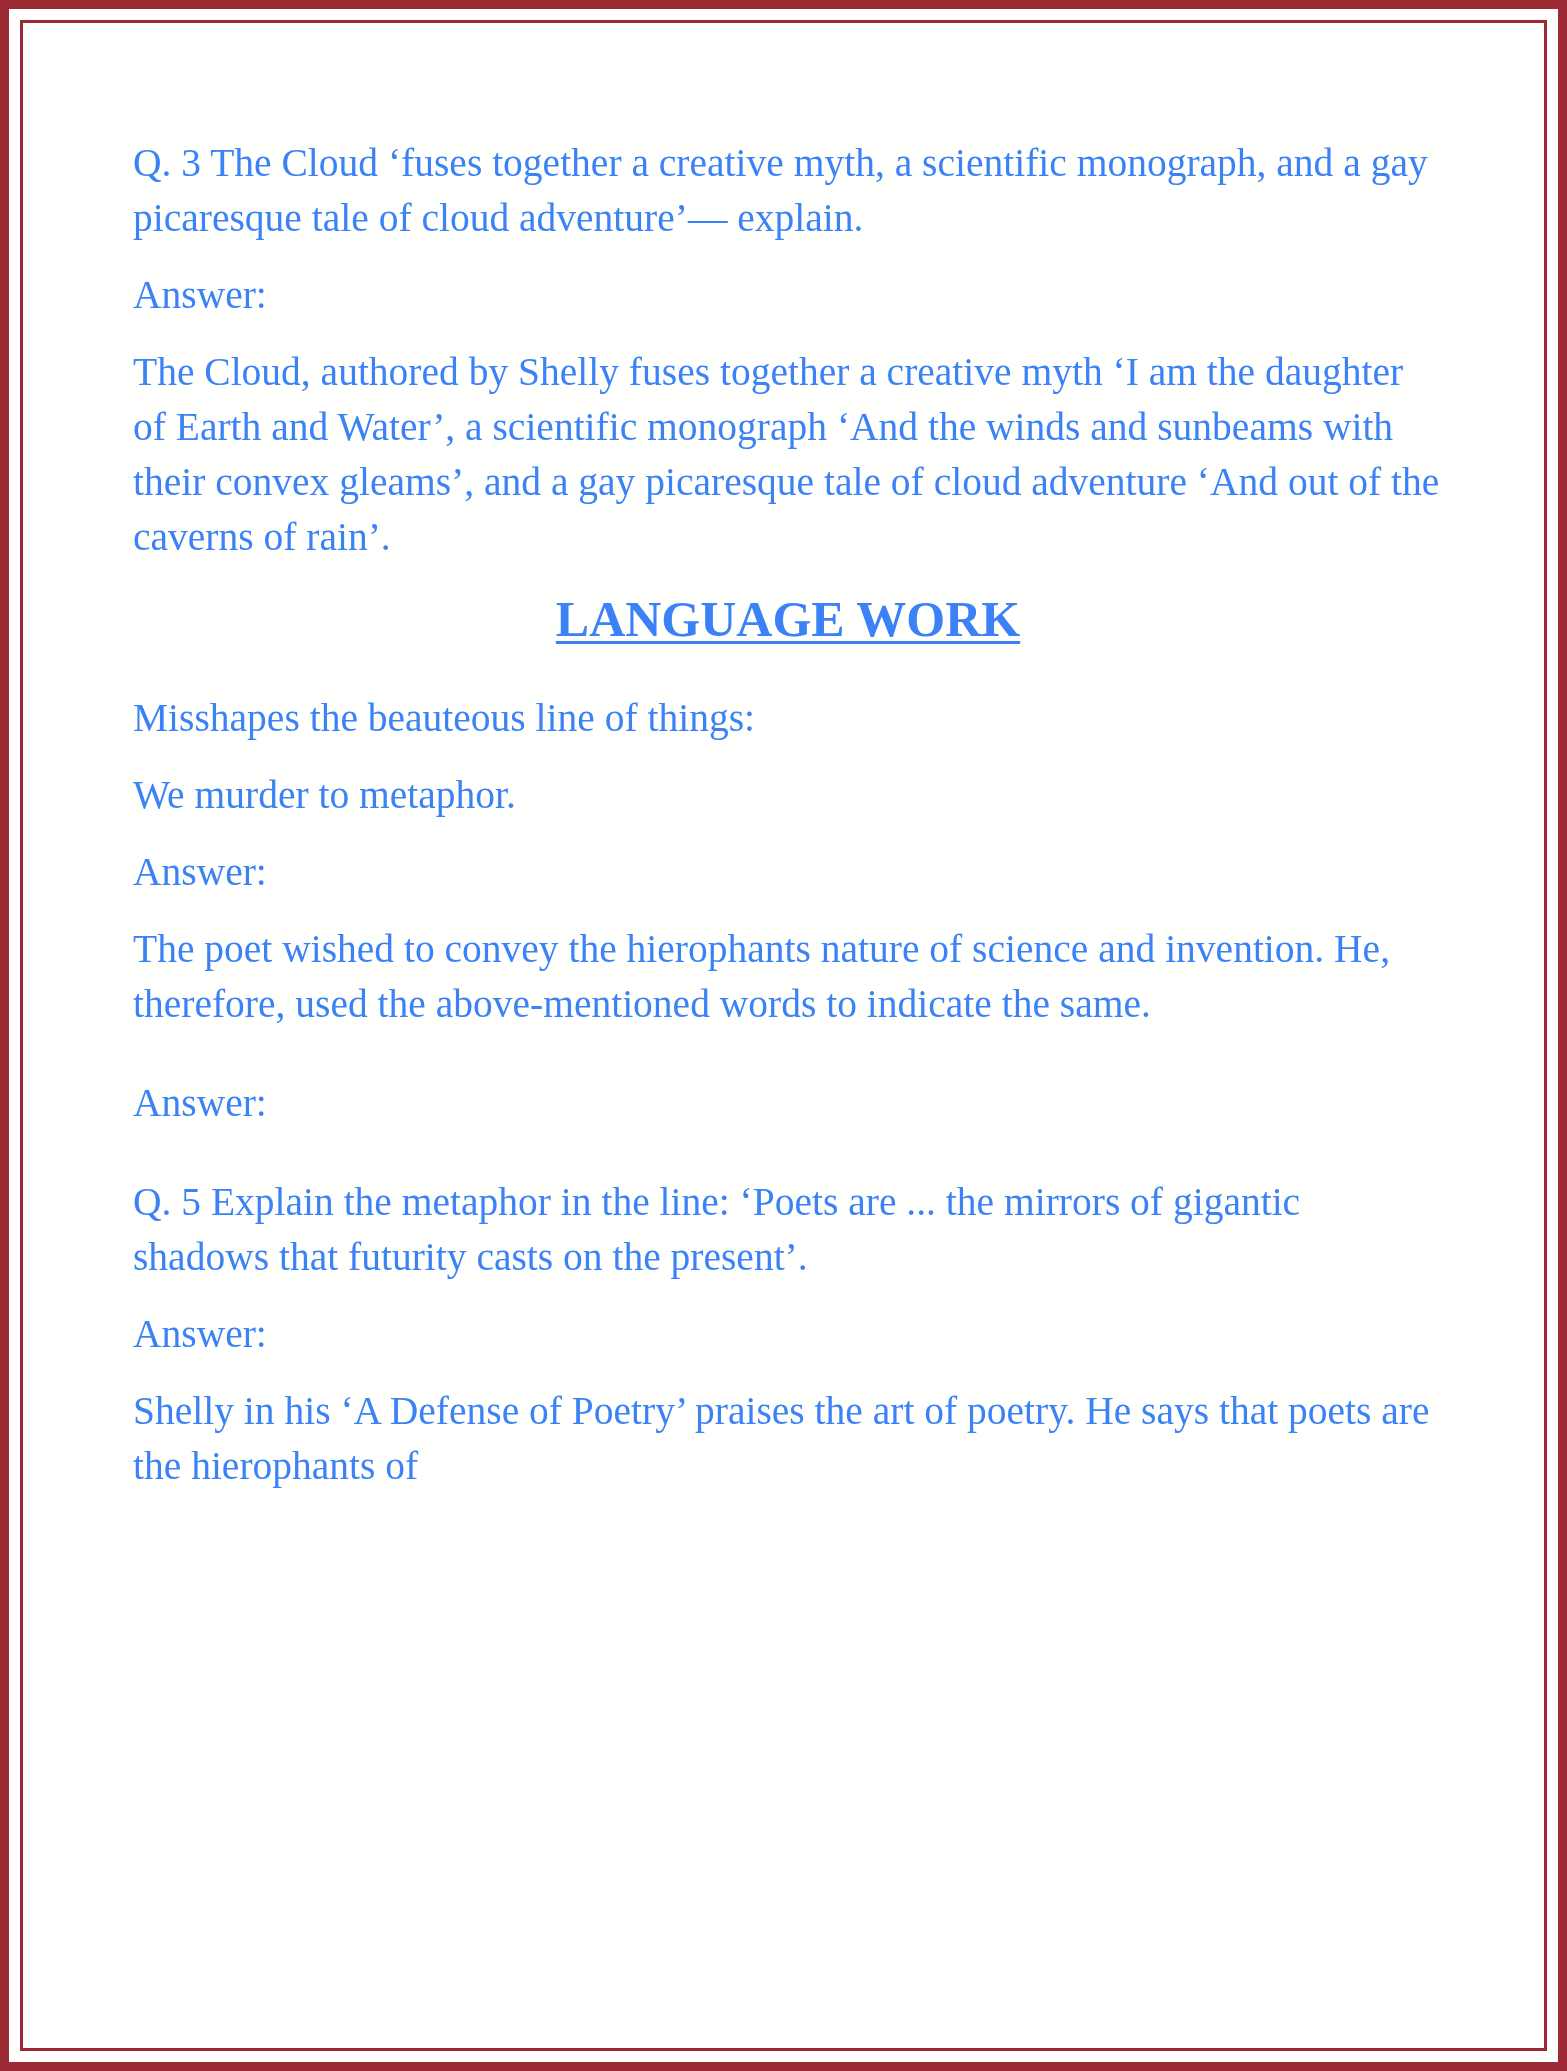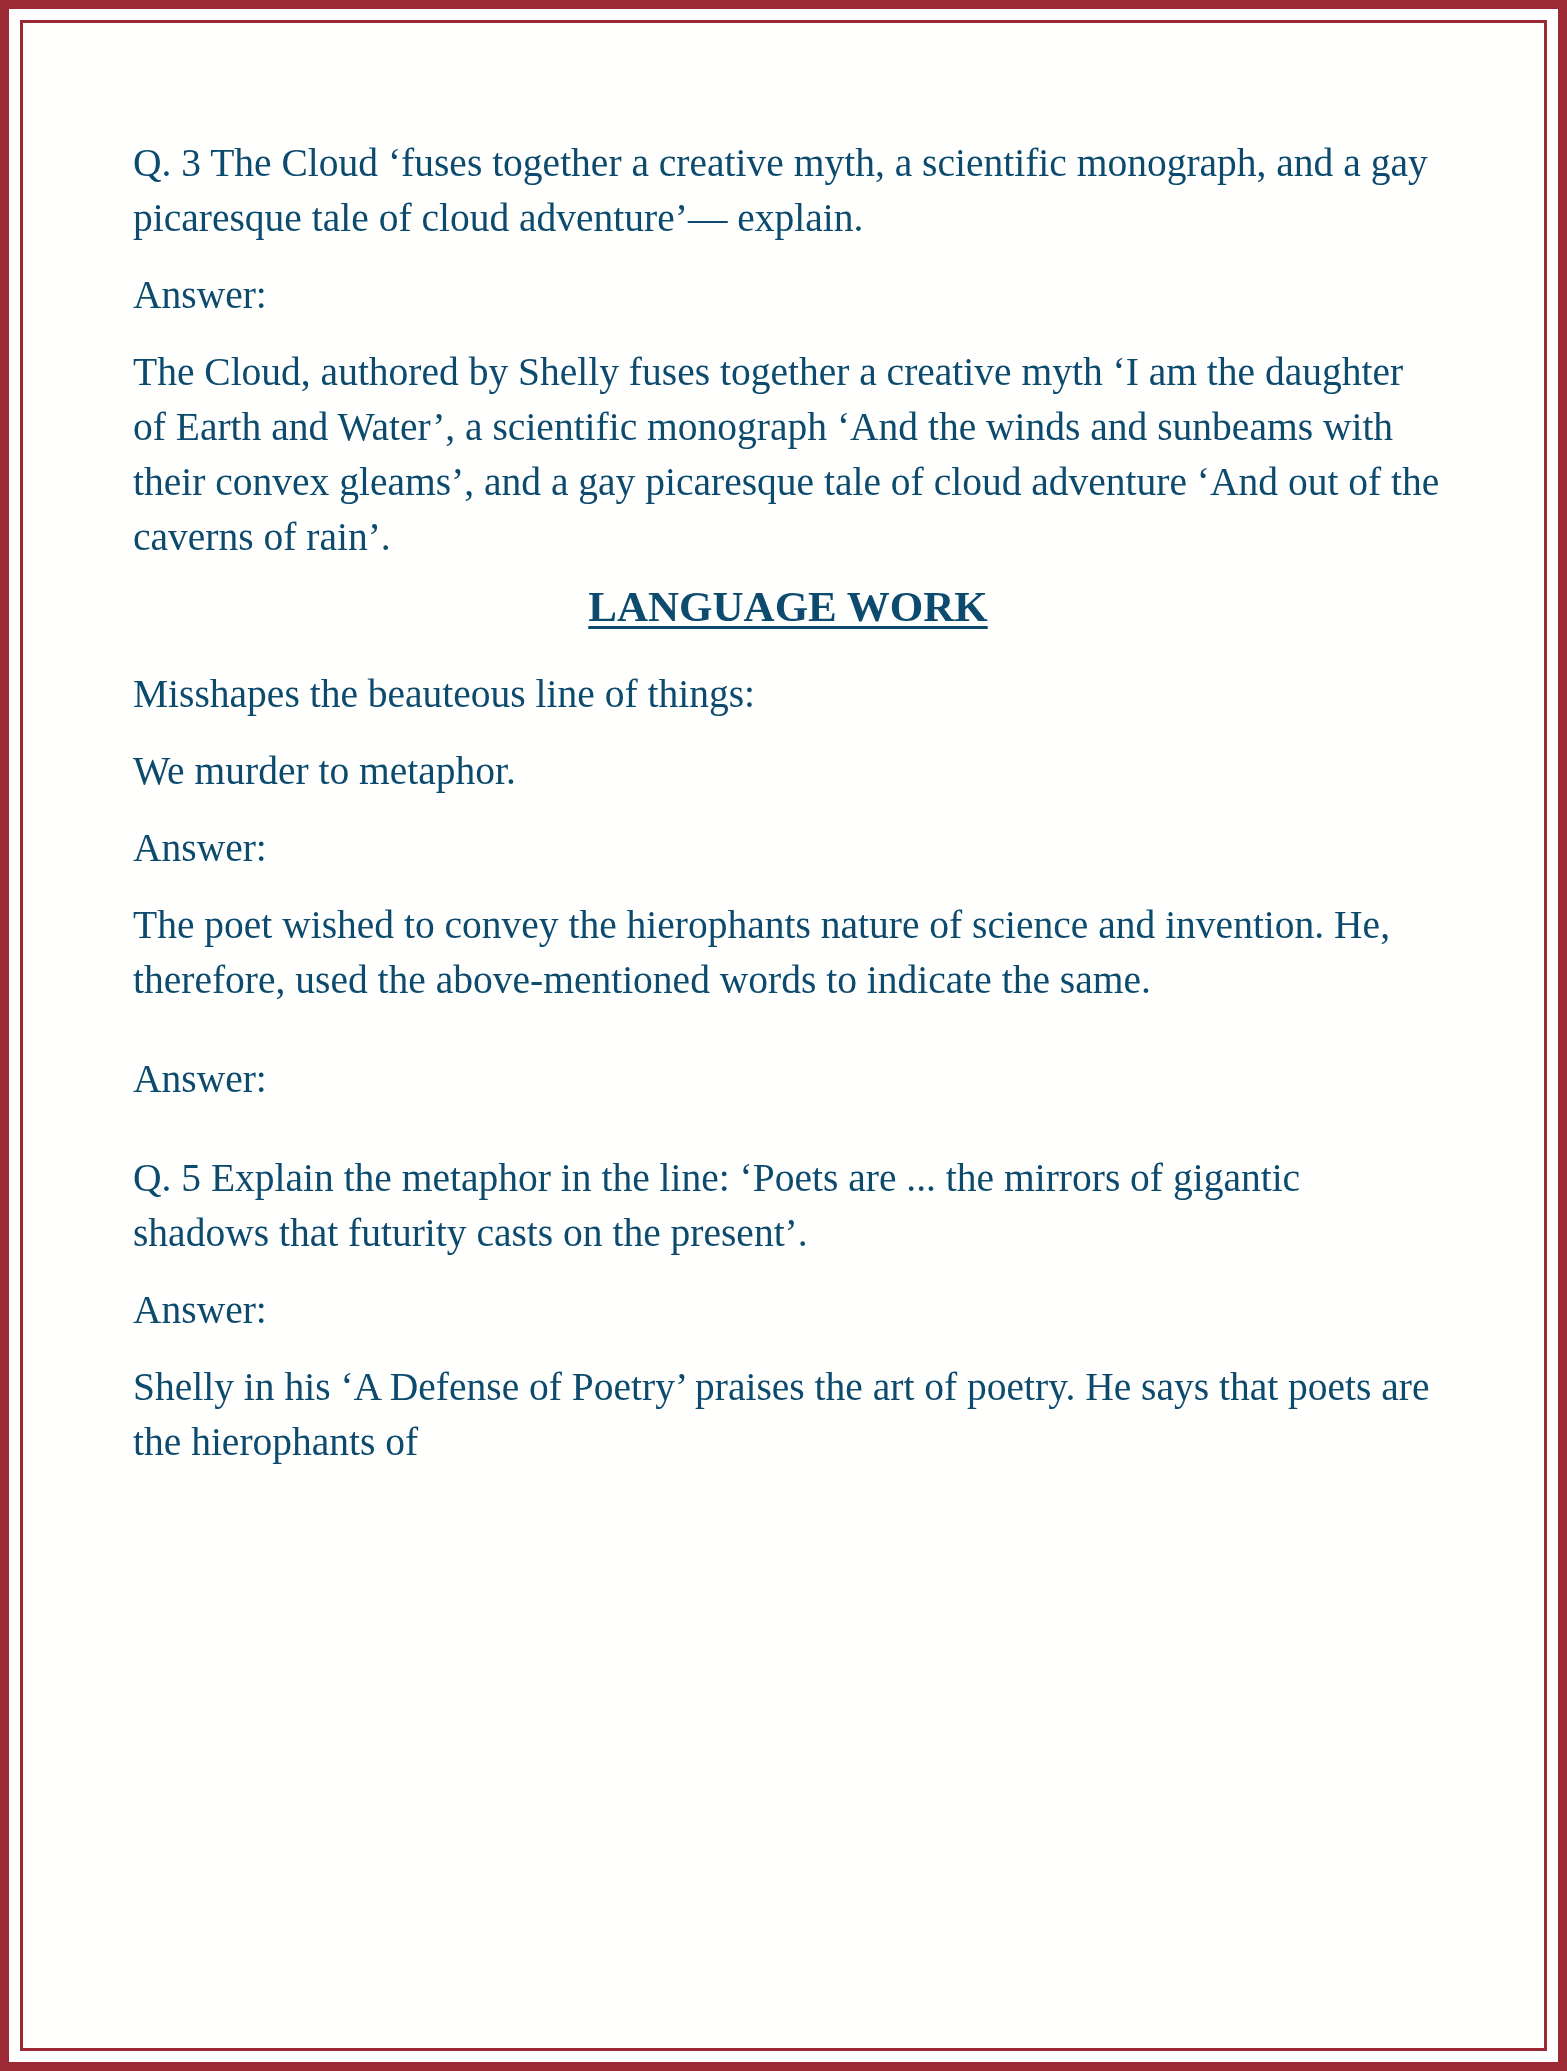--- a/index.html
+++ b/index.html
@@ -2,25 +2,25 @@
 <html><head>
 <meta charset="utf-8">
 <style>
   html, body { margin:0; padding:0; }
   body { width:1567px; height:2071px; background:#ffffff; position:relative; overflow:hidden; }
   .frame-outer { position:absolute; left:0; top:0; width:1567px; height:2071px; box-sizing:border-box;
     border:9px solid #9c2a35; background:#fff; }
   .frame-inner { position:absolute; left:11px; top:11px; right:11px; bottom:11px;
     border:3px solid #9c2a35; background:#fffffe; }
   .content { position:absolute; left:133px; top:136px; width:1310px;
-    font-family:"Liberation Serif", "DejaVu Serif", serif; font-size:39.5px; line-height:55px; color:#0c4a6e; }
+    font-family:"Liberation Serif", "DejaVu Serif", serif; font-size:39.5px; line-height:55px; color:#3b82f6; }
   .content p { margin:0; }
   .gap { height:22px; }
   .heading { text-align:center; font-weight:bold; text-decoration:underline; text-decoration-thickness:3px;
-    text-underline-offset:5px; font-size:43px; line-height:60px; margin:0; padding-right:0; }
+    text-underline-offset:5px; font-size:50px; line-height:60px; margin:12px; padding-right:0; }
 </style>
 </head>
 <body>
 
 <div class="frame-outer">
   <div class="frame-inner"></div>
 </div>
 
 <div class="content">
   <p>Q. 3 The Cloud ‘fuses together a creative myth, a scientific monograph, and a gay picaresque tale of cloud adventure’— explain.</p>

